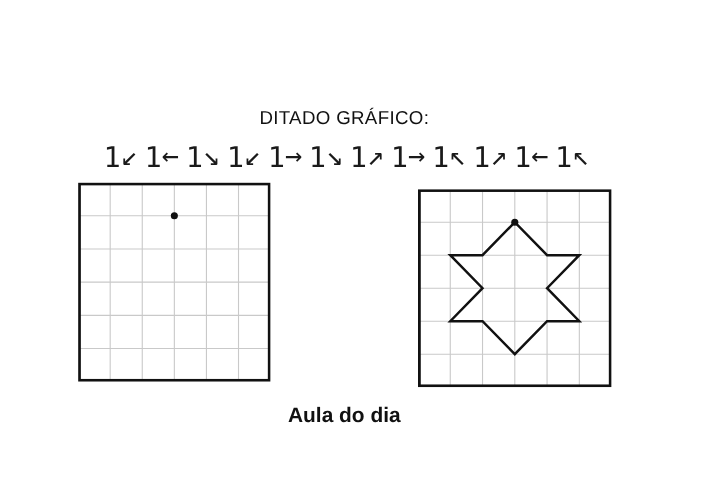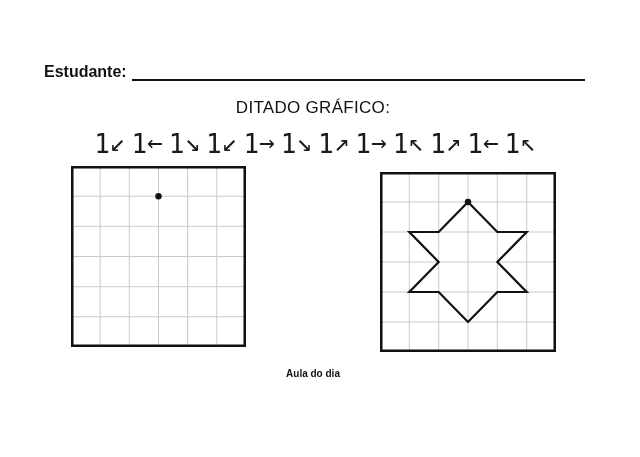--- a/index.html
+++ b/index.html
@@ -64,32 +64,28 @@
   }
   #grid-left  { left: 71px;  top: 166px; width: 175px; height: 181px; }
   #grid-right { left: 380px; top: 172px; width: 176px; height: 180px; }
   .footer {
     position: absolute;
     left: 0;
     right: 14px;
     top: 368px;
     text-align: center;
     font-weight: bold;
-    font-size: 10px;
+    font-size: 19px;
   }
 </style>
 </head>
 <body>
 
 <div class="page">
 
-  <div class="student-row">
-    <span>Estudante:</span>
-    <span class="student-line"></span>
-  </div>
 
   <div class="title">DITADO GRÁFICO:</div>
 
   <div class="sequence" id="sequence">
       <span class="step">
         <span>1</span>
         <span class="arrow">↙</span>
       </span>
       <span class="step">
         <span>1</span>

